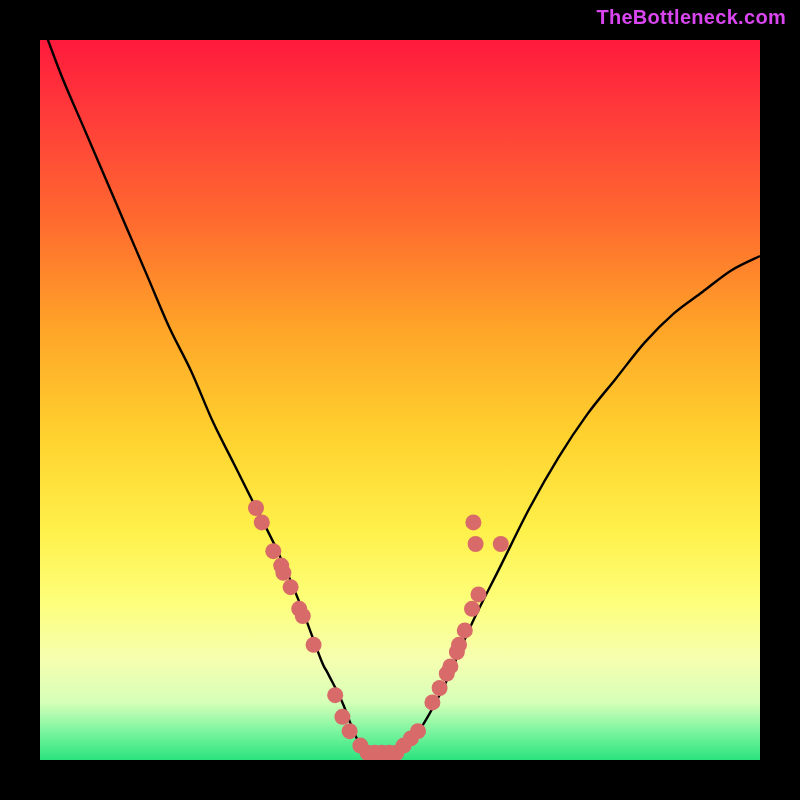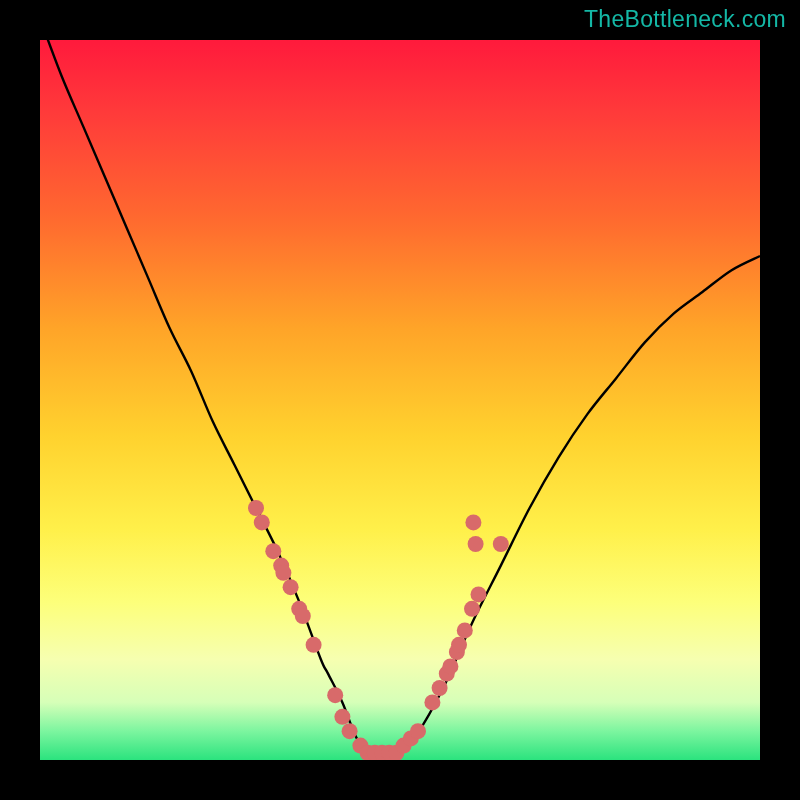--- a/index.html
+++ b/index.html
@@ -35,23 +35,23 @@
       #f6ffb0 86%,
       #d6ffb8 92%,
       #7cf59f 96%,
       #2be37e 100%
     );
   }
   .watermark {
     position: absolute;
     top: 6px;
     right: 14px;
-    color: #14b8a6;
-    font-size: 23px;
-    font-weight: 400;
+    color: #d946ef;
+    font-size: 20px;
+    font-weight: 700;
     letter-spacing: 0.3px;
     user-select: none;
   }
   svg.curve {
     position: absolute;
     left: 0;
     top: 0;
     width: 720px;
     height: 720px;
   }

